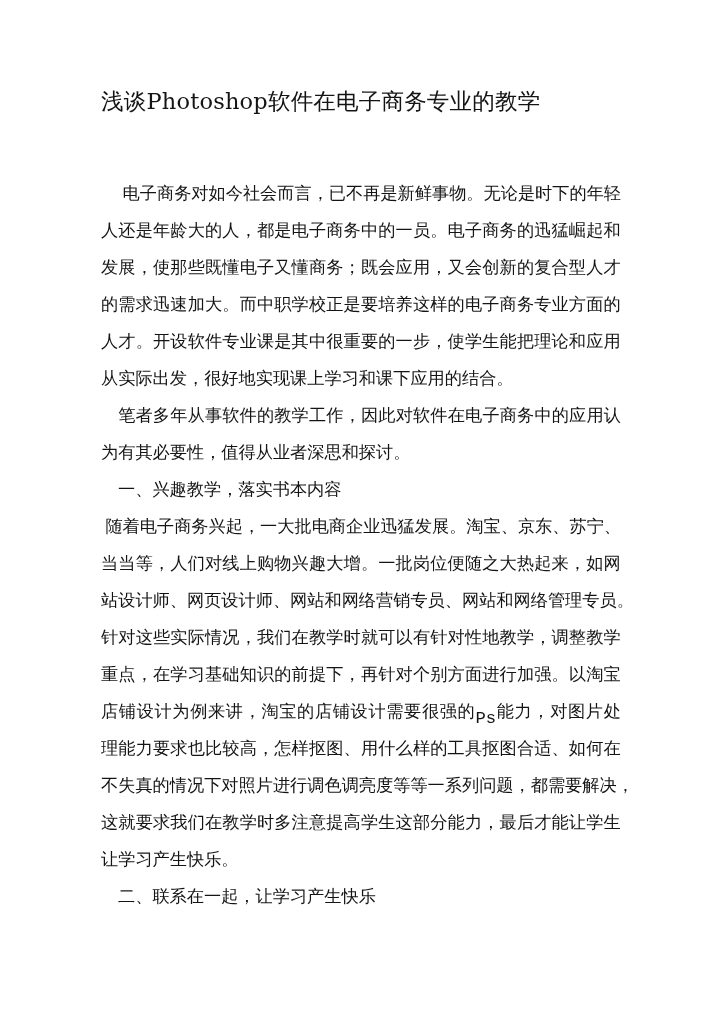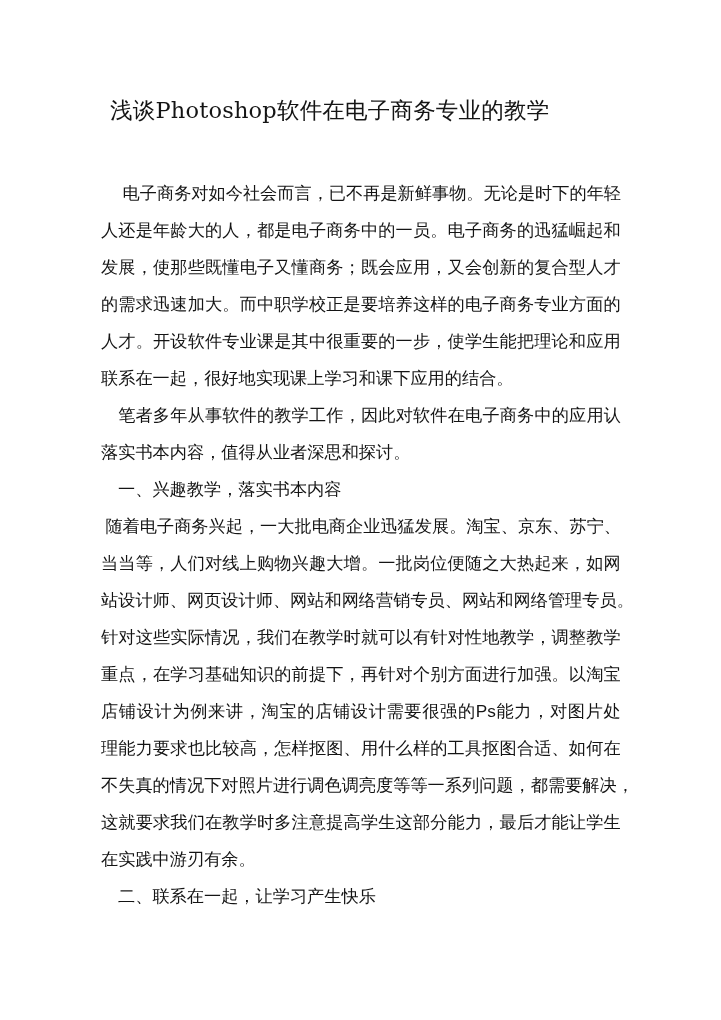--- a/index.html
+++ b/index.html
@@ -26,21 +26,21 @@
 
   
   #content {
     position: absolute;
     left: 101px;
     top: 0;
     width: 520px;
   }
 
   .doc-title {
-    margin: 9px;
+    margin: 0;
     padding: 0;
     position: absolute;
     top: 86px;
     left: 0;
     width: 520px;
     font-size: 22.5px;
     font-weight: 400;
     line-height: 30px;
     letter-spacing: 0.2px;
     white-space: nowrap;
@@ -66,22 +66,23 @@
     justify-content: space-between;
   }
   .line.justify > span {
     display: inline-block;
   }
 
   .line.indent1 { text-indent: 17px; }
   .line.indent2 { text-indent: 34px; }
 
   .latin {
-    font-family: Liberation Sans, sans-serif;
+    font-family: Liberation Mono, monospace;
     letter-spacing: 0;
+    margin-top: 8px;
   }
 </style>
 </head>
 <body>
 
 <div id="page">
 
   <div id="content">
 
     <h1 class="doc-title">浅谈Photoshop软件在电子商务专业的教学</h1>
@@ -240,21 +241,21 @@
           <span>学</span>
           <span>生</span>
           <span>能</span>
           <span>把</span>
           <span>理</span>
           <span>论</span>
           <span>和</span>
           <span>应</span>
           <span>用</span>
         </div>
-        <div class="line" style="top: 363px;">联系在一起，很好地实现课上学习和课下应用的结合。</div>
+        <div class="line" style="top: 363px;">从实际出发，很好地实现课上学习和课下应用的结合。</div>
         <div class="line indent1 justify" style="top: 400px; text-indent: 0px;">
           <span style="width: 17px;"></span>
           <span>笔</span>
           <span>者</span>
           <span>多</span>
           <span>年</span>
           <span>从</span>
           <span>事</span>
           <span>软</span>
           <span>件</span>
@@ -273,21 +274,21 @@
           <span>电</span>
           <span>子</span>
           <span>商</span>
           <span>务</span>
           <span>中</span>
           <span>的</span>
           <span>应</span>
           <span>用</span>
           <span>认</span>
         </div>
-        <div class="line" style="top: 437px;">落实书本内容，值得从业者深思和探讨。</div>
+        <div class="line" style="top: 437px;">为有其必要性，值得从业者深思和探讨。</div>
         <div class="line indent1" style="top: 474px;">一、兴趣教学，落实书本内容</div>
         <div class="line indent1 justify" style="top: 511px; text-indent: 0px;">
           <span style="width: 17px;"></span>
           <span>随</span>
           <span>着</span>
           <span>电</span>
           <span>子</span>
           <span>商</span>
           <span>务</span>
           <span>兴</span>
@@ -565,19 +566,19 @@
           <span>力</span>
           <span>，</span>
           <span>最</span>
           <span>后</span>
           <span>才</span>
           <span>能</span>
           <span>让</span>
           <span>学</span>
           <span>生</span>
         </div>
-        <div class="line" style="top: 844px;">在实践中游刃有余。</div>
+        <div class="line" style="top: 844px;">让学习产生快乐。</div>
         <div class="line indent1" style="top: 881px;">二、联系在一起，让学习产生快乐</div>
       </div>
 
   </div>
 
 </div>
 
 </body></html>

